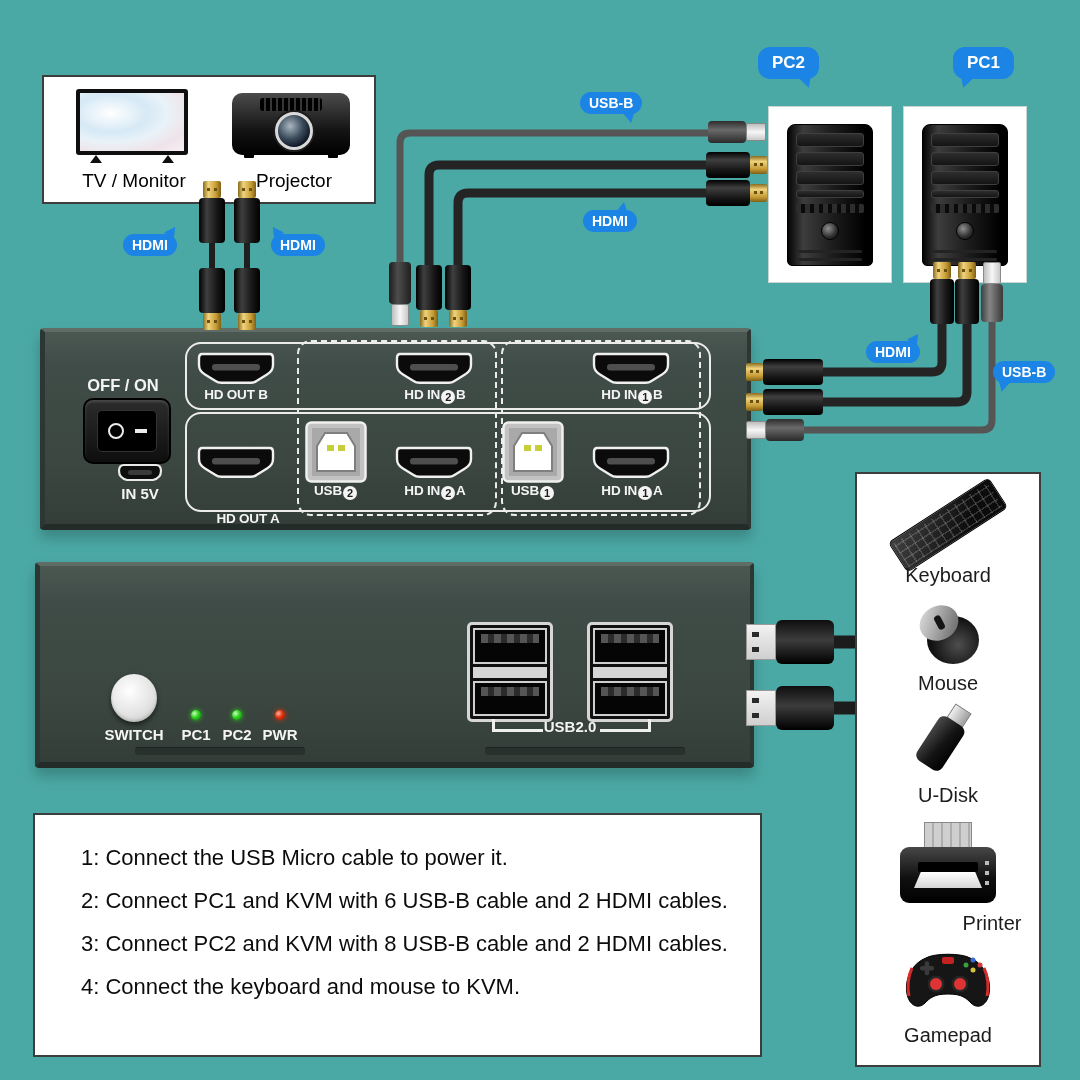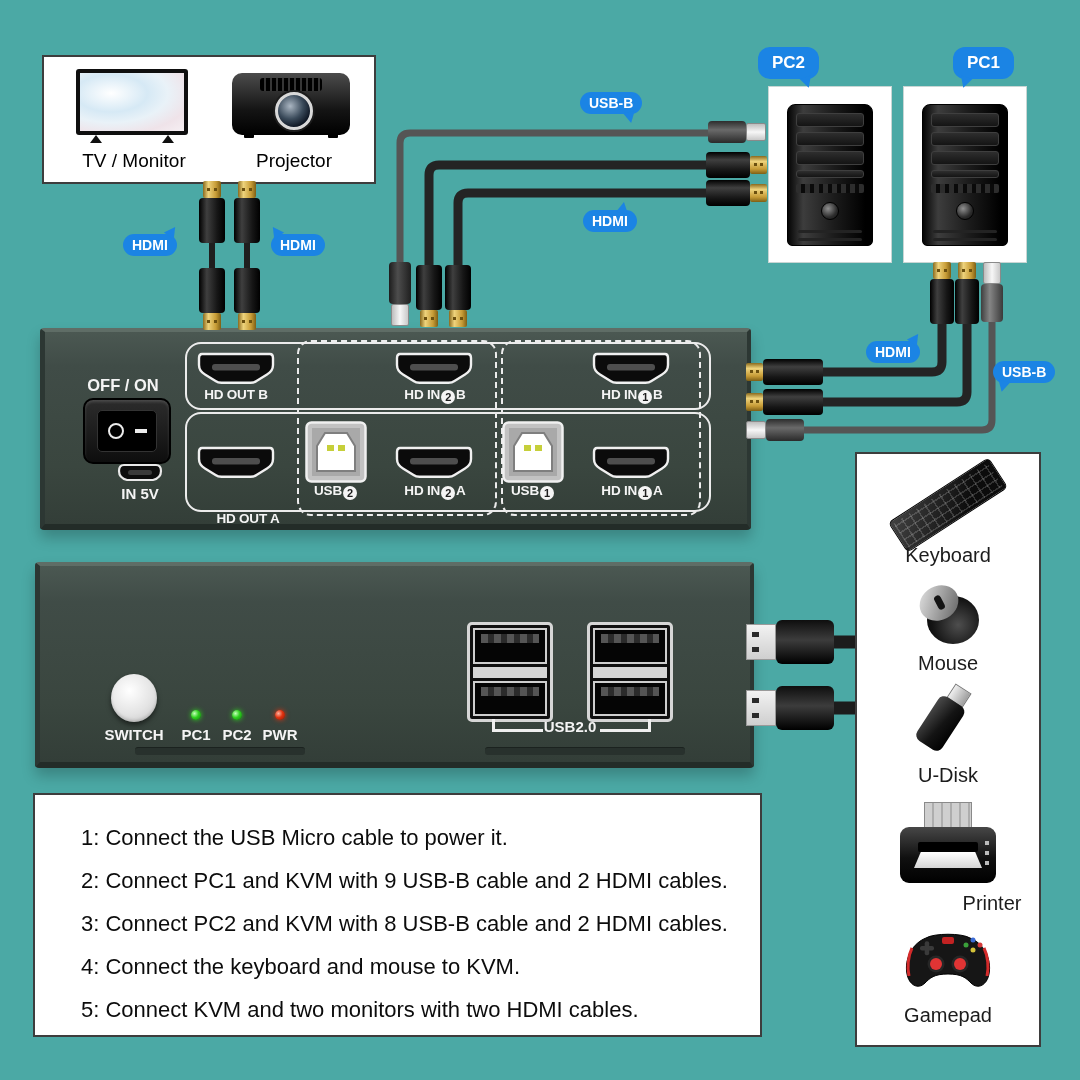--- a/index.html
+++ b/index.html
@@ -1,19 +1,19 @@
 <!DOCTYPE html>
 <html><head>
 <meta charset="utf-8">
 <style>
   html,body{margin:0;padding:0;background:#4BA9A5;font-family:"Liberation Sans",sans-serif;}
   #canvas{position:relative;width:1080px;height:1080px;background:#4BA9A5;overflow:hidden;margin:0 auto;}
   .abs{position:absolute;}
   
-  .card{position:absolute;background:#fff;border:2px solid #3d3d3d;z-index:2;}
+  .card{position:absolute;background:#fff;border:2px solid #3d3d3d;z-index:2;margin-top:20px;}
   .card-light{border:1px solid #c9d6d4;}
   
   .bubble{position:absolute;background:#1B84E4;color:#fff;font-weight:bold;z-index:6;border-radius:11px;white-space:nowrap;}
   .bubble.small{font-size:14px;padding:3px 9px;}
   .bubble.big{font-size:17px;padding:6px 14px;border-radius:12px;}
   .tail{position:absolute;width:0;height:0;border-left:6px solid transparent;border-right:6px solid transparent;}
   .tail-down{border-top:11px solid #1B84E4;bottom:-9px;}
   .tail-up{border-bottom:11px solid #1B84E4;top:-8px;}
   
   .device{position:absolute;background:linear-gradient(180deg,#4b5852 0%,#404c47 18%,#3a463f 70%,#333e38 100%);border-top:4px solid #5f6d66;border-left:5px solid #2c3733;border-right:4px solid #2c3733;border-bottom:6px solid #232c28;border-radius:4px;box-shadow:0 8px 14px rgba(0,0,0,.22);z-index:3;}
@@ -404,19 +404,18 @@
           <circle cx="73" cy="10" r="2.5" fill="#3a6ad4"></circle>
           <circle cx="80" cy="15" r="2.5" fill="#d43a3a"></circle>
         <rect x="42" y="7" width="12" height="7" rx="2" fill="#c22222"></rect>
       </svg>
     </div>
     <div class="plbl" style="top:550px;">Gamepad</div>
   </div>
 
   <div class="card" id="instructions-box" style="left:33px;top:793px;width:729px;height:244px;">
     <div class="iline">1: Connect the USB Micro cable to power it.</div>
-    <div class="iline">2: Connect PC1 and KVM with 9 USB-B cable and 2 HDMI cables.</div>
+    <div class="iline">2: Connect PC1 and KVM with 6 USB-B cable and 2 HDMI cables.</div>
     <div class="iline">3: Connect PC2 and KVM with 8 USB-B cable and 2 HDMI cables.</div>
     <div class="iline">4: Connect the keyboard and mouse to KVM.</div>
-    <div class="iline">5: Connect KVM and two monitors with two HDMI cables.</div>
   </div>
 
 </div>
 
 </body></html>

